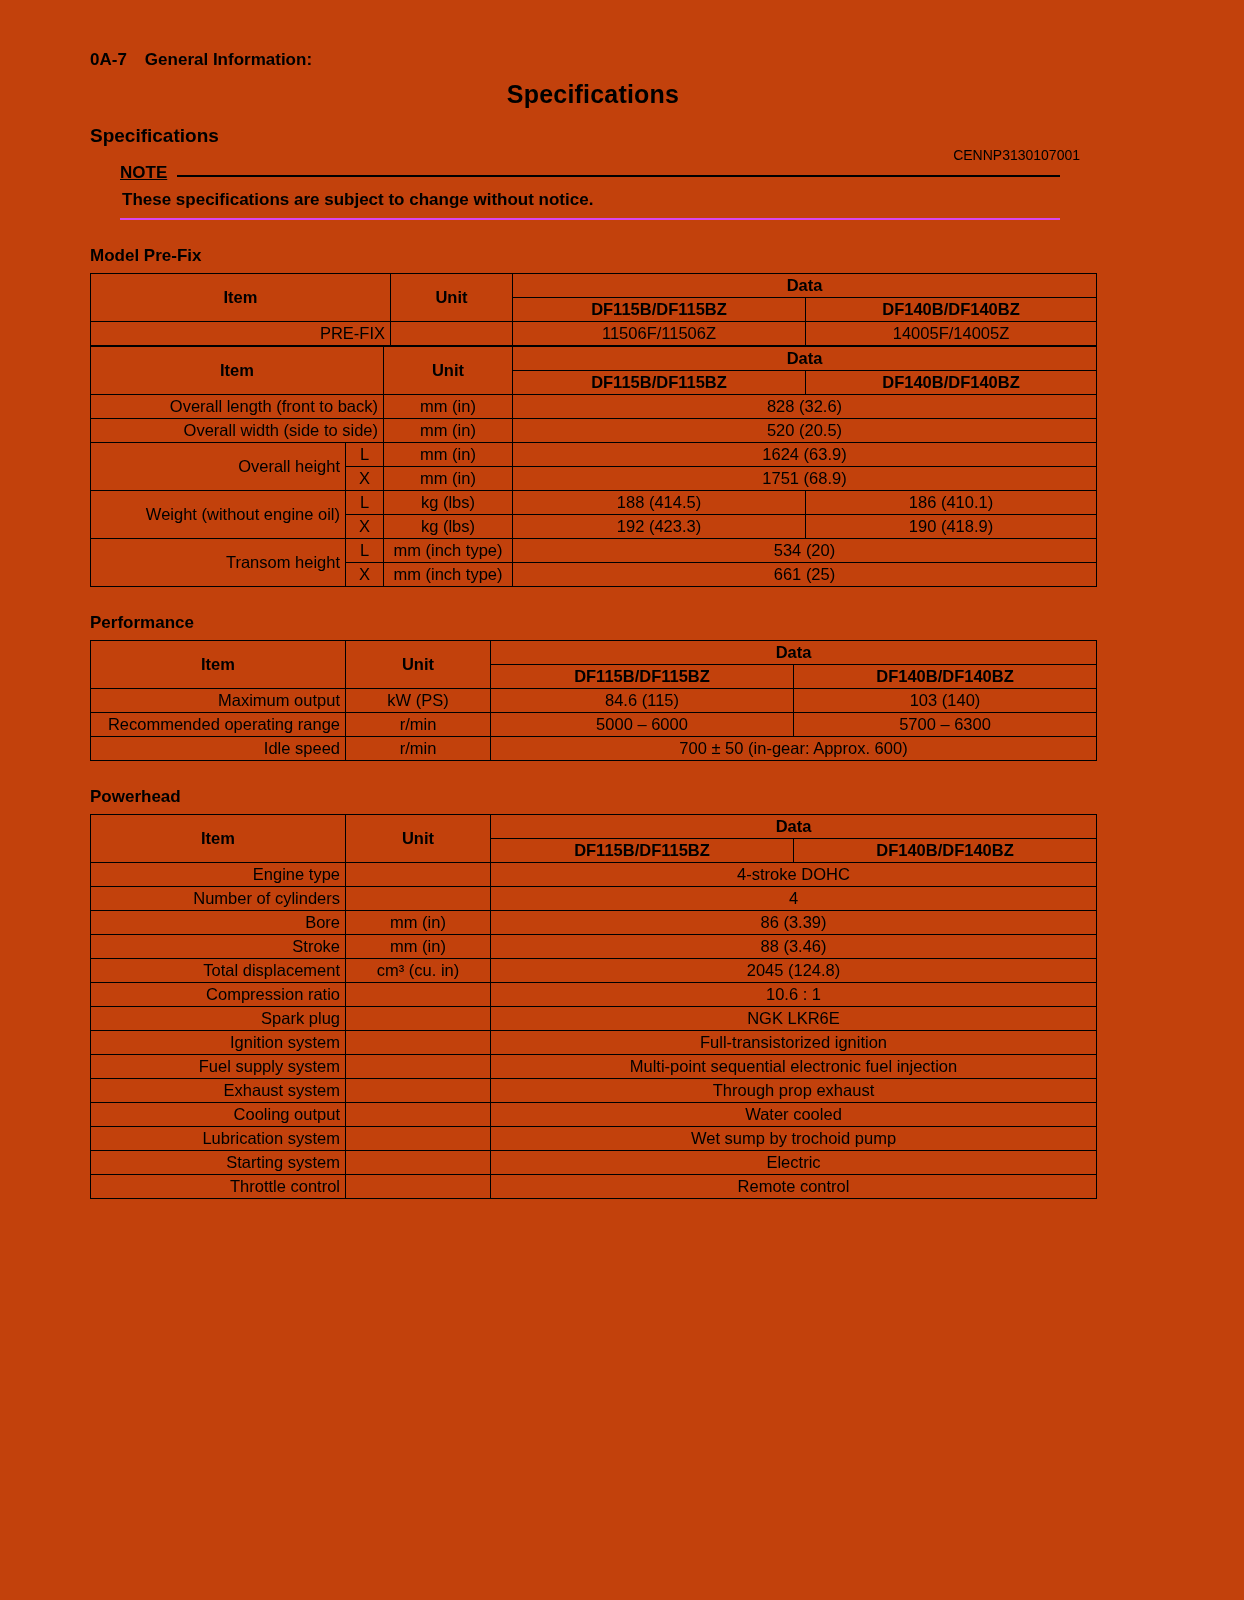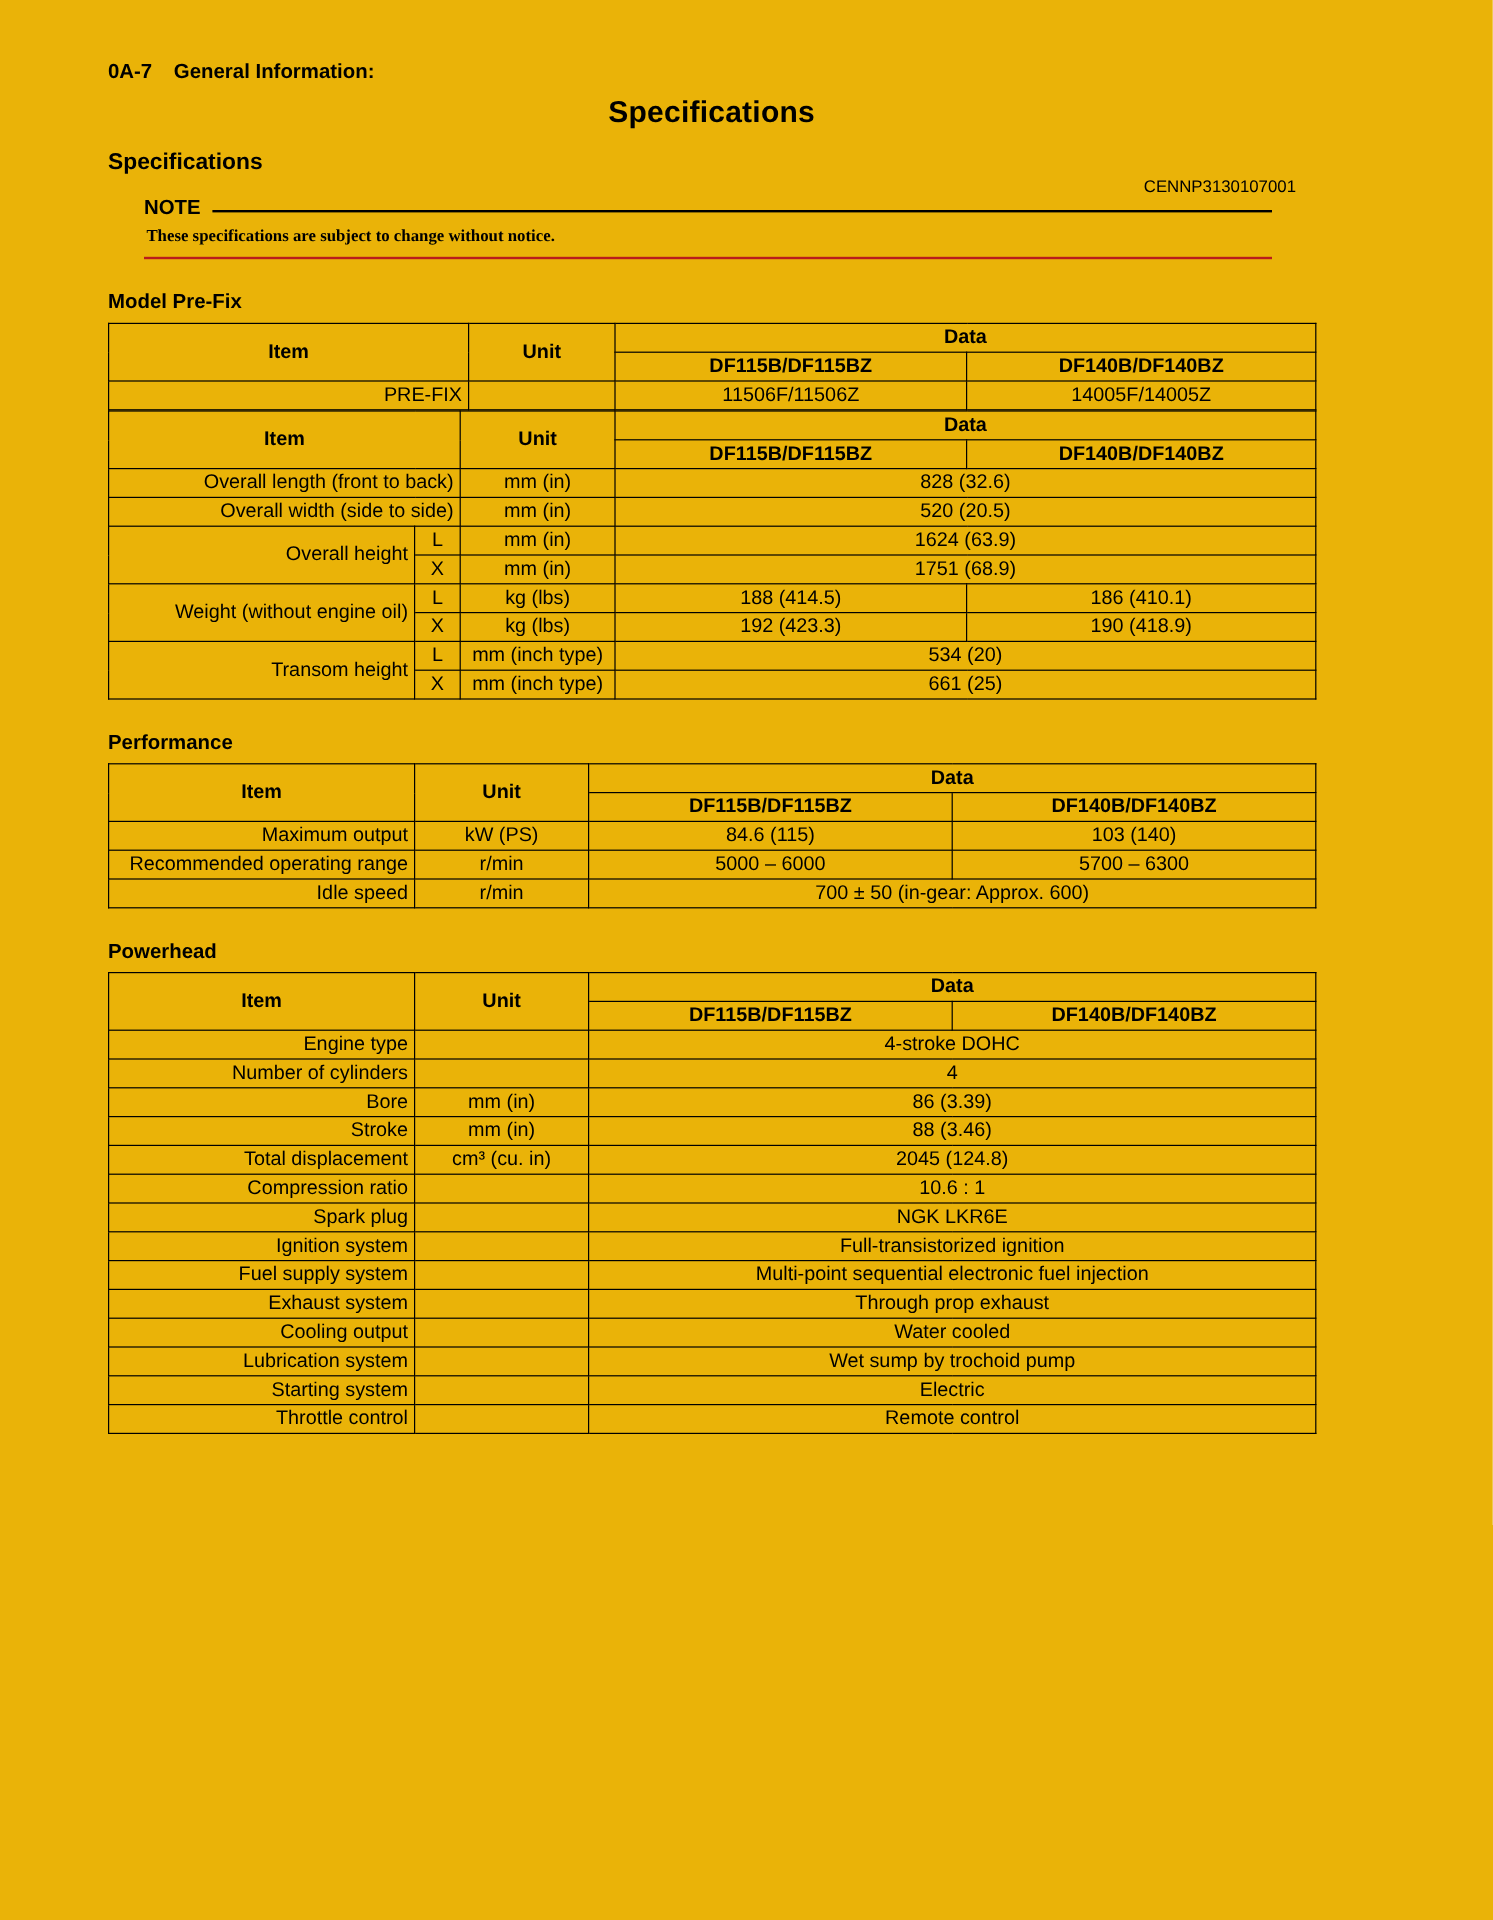--- a/index.html
+++ b/index.html
@@ -2,34 +2,34 @@
 <html><head>
 <meta charset="utf-8">
 <style>
   * { box-sizing: border-box; }
   html,body { margin:0; padding:0; }
   body {
     width:1244px; height:1600px;
     background:#ffffff; color:#000000;
     font-family:"Liberation Sans", sans-serif;
   }
-  .page { width:1244px; height:1600px; padding:50px 74px 0 90px; overflow:hidden; background:#eab308; }
+  .page { width:1244px; height:1600px; padding:50px 74px 0 90px; overflow:hidden; background:#c2410c; }
   .content { width:1006px; }
 
   .top-header { display:flex; gap:18px; font-size:17px; font-weight:bold; margin-bottom:10px; }
 
   .doc-title { font-size:25px; font-weight:bold; text-align:center; margin:6px 0 16px 0; letter-spacing:0.2px; }
   .sub-title { font-size:19px; font-weight:bold; margin:0; }
   .doc-code { font-size:14px; text-align:right; margin:0 16px 0 0; line-height:16px; }
 
   .note-block { margin-left:30px; width:940px; margin-bottom:6px; }
-  .note-head { display:flex; align-items:center; }
+  .note-head { display:flex; align-items:center;text-decoration:underline; }
   .note-label { font-size:17px; font-weight:bold; padding-right:10px; }
   .note-rule { flex:1; border-bottom:2px solid #000; height:1px; position:relative; top:3px; }
-  .note-text { font-size:14px; font-weight:bold; padding:7px 0 8px 2px; border-bottom:2px solid #b91c1c;font-family:Liberation Serif, serif; }
+  .note-text { font-size:17px; font-weight:bold; padding:7px 0 8px 2px; border-bottom:2px solid #d946ef; }
 
   .section-heading { font-size:17px; font-weight:bold; margin:26px 0 7px 0; }
 
   table { border-collapse:collapse; table-layout:fixed; width:1006px; }
   td {
     border:1.5px solid #000;
     font-size:16.5px;
     padding:1px 5px;
     height:24px;
     line-height:1.22;

